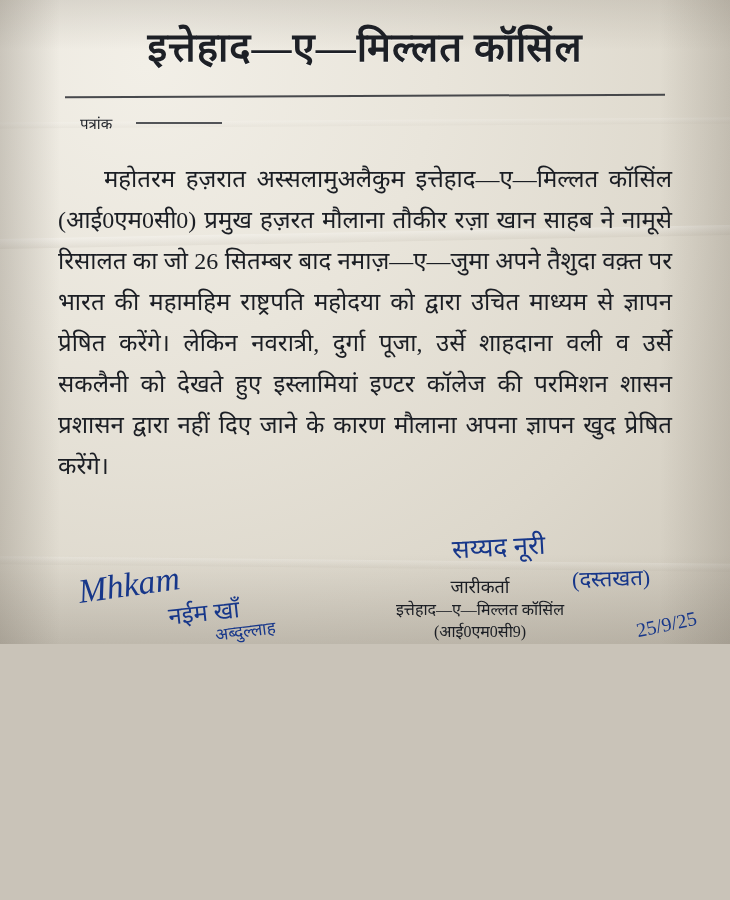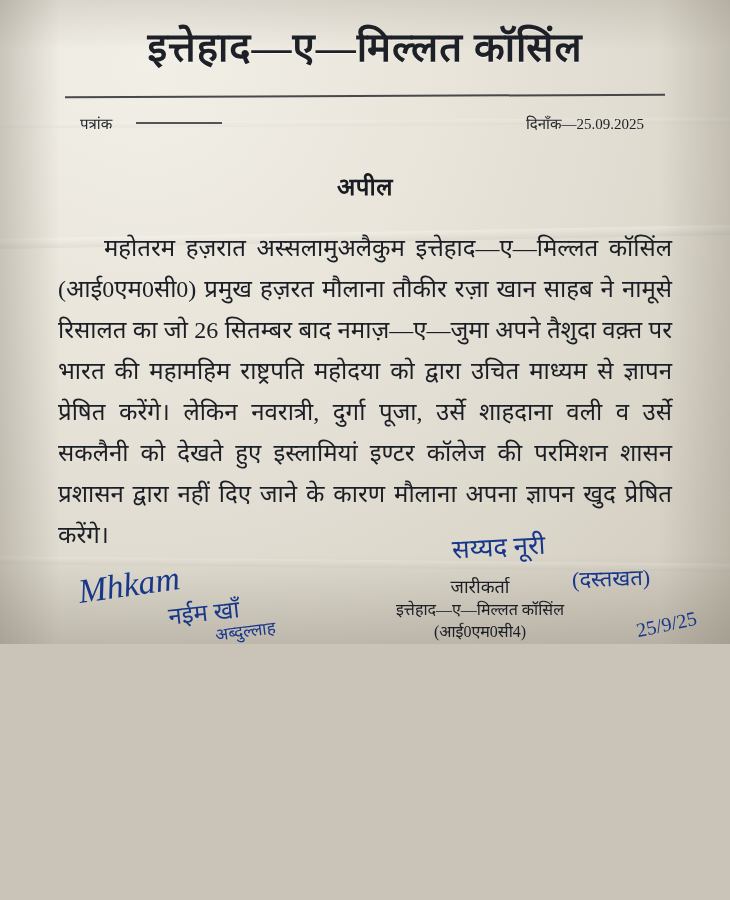--- a/index.html
+++ b/index.html
@@ -173,41 +173,39 @@
 
     <div class="org-title">इत्तेहाद—ए—मिल्लत कॉसिंल</div>
 
     <div class="rule"></div>
 
     <div class="meta-row">
       <div class="meta-left">
         <span>पत्रांक</span>
         <span class="lead"></span>
       </div>
-      <div class="meta-right">दिनाँक—25.09.2025</div>
     </div>
 
-    <div class="doc-heading">अपील</div>
 
     <div class="body-text">
       <p class="indent">महोतरम हज़रात अस्सलामुअलैकुम इत्तेहाद—ए—मिल्लत कॉसिंल (आई0एम0सी0) प्रमुख हज़रत मौलाना तौकीर रज़ा खान साहब ने नामूसे रिसालत का जो 26 सितम्बर बाद नमाज़—ए—जुमा अपने तैशुदा वक़्त पर भारत की महामहिम राष्ट्रपति महोदया को द्वारा उचित माध्यम से ज्ञापन प्रेषित करेंगे। लेकिन नवरात्री, दुर्गा पूजा, उर्से शाहदाना वली व उर्से सकलैनी को देखते हुए इस्लामियां इण्टर कॉलेज की परमिशन शासन प्रशासन द्वारा नहीं दिए जाने के कारण मौलाना अपना ज्ञापन खुद प्रेषित करेंगे।</p>
     </div>
 
   </div>
 
   <div class="sign-area">
     <div class="sig sig-left">Mhkam</div>
     <div class="sig sig-left2">नईम खाँ</div>
     <div class="sig sig-left3">अब्दुल्लाह</div>
 
     <div class="sig sig-right-scribble">सय्यद नूरी</div>
     <div class="sig sig-paren">(दस्तखत)</div>
     <div class="sig sig-date">25/9/25</div>
 
     <div class="issuer-wrap">
       <div style="font-family:'Liberation Serif',serif;font-size:18px;color:#1b1e24;">जारीकर्ता</div>
       <div class="line2" style="font-family:'Liberation Serif',serif;color:#1b1e24;">इत्तेहाद—ए—मिल्लत कॉसिंल</div>
-      <div class="line3" style="font-family:'Liberation Serif',serif;color:#1b1e24;">(आई0एम0सी4)</div>
+      <div class="line3" style="font-family:'Liberation Serif',serif;color:#1b1e24;">(आई0एम0सी9)</div>
     </div>
   </div>
 
   <div class="vign"></div>
 </div>
 
 </body></html>

